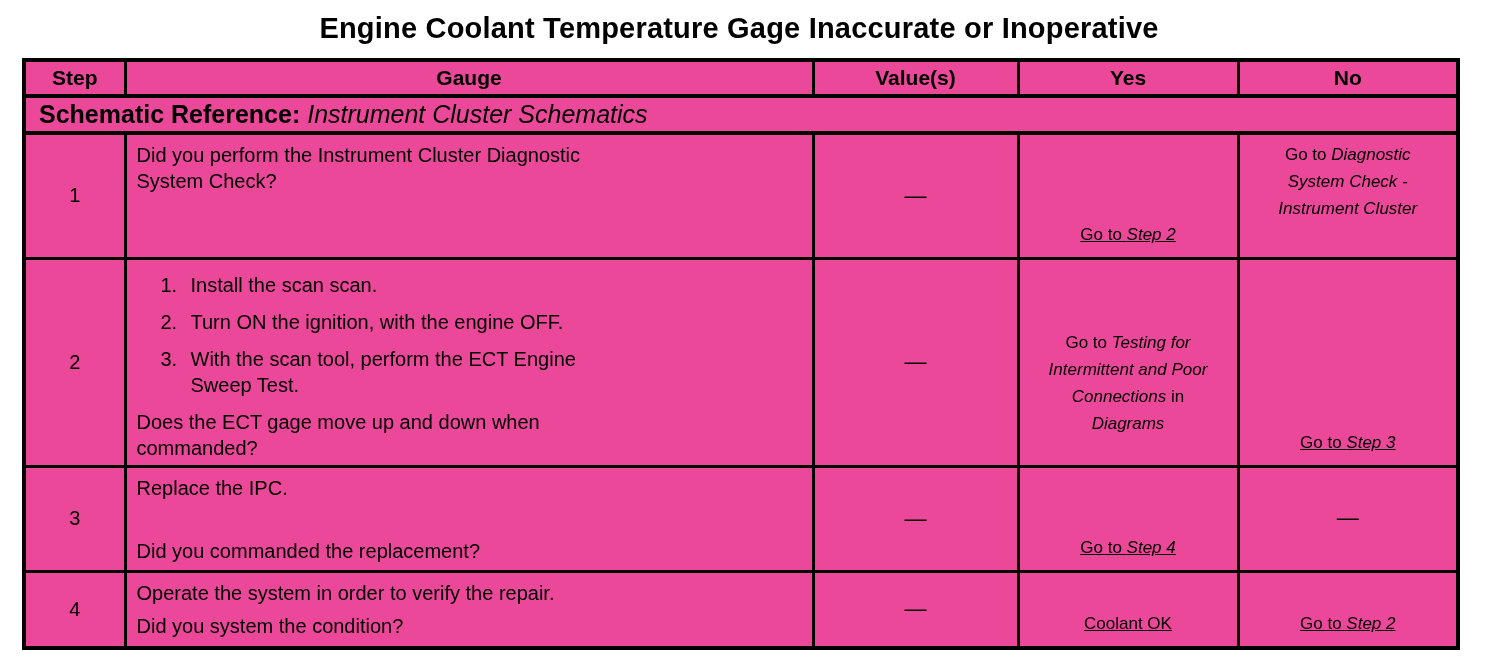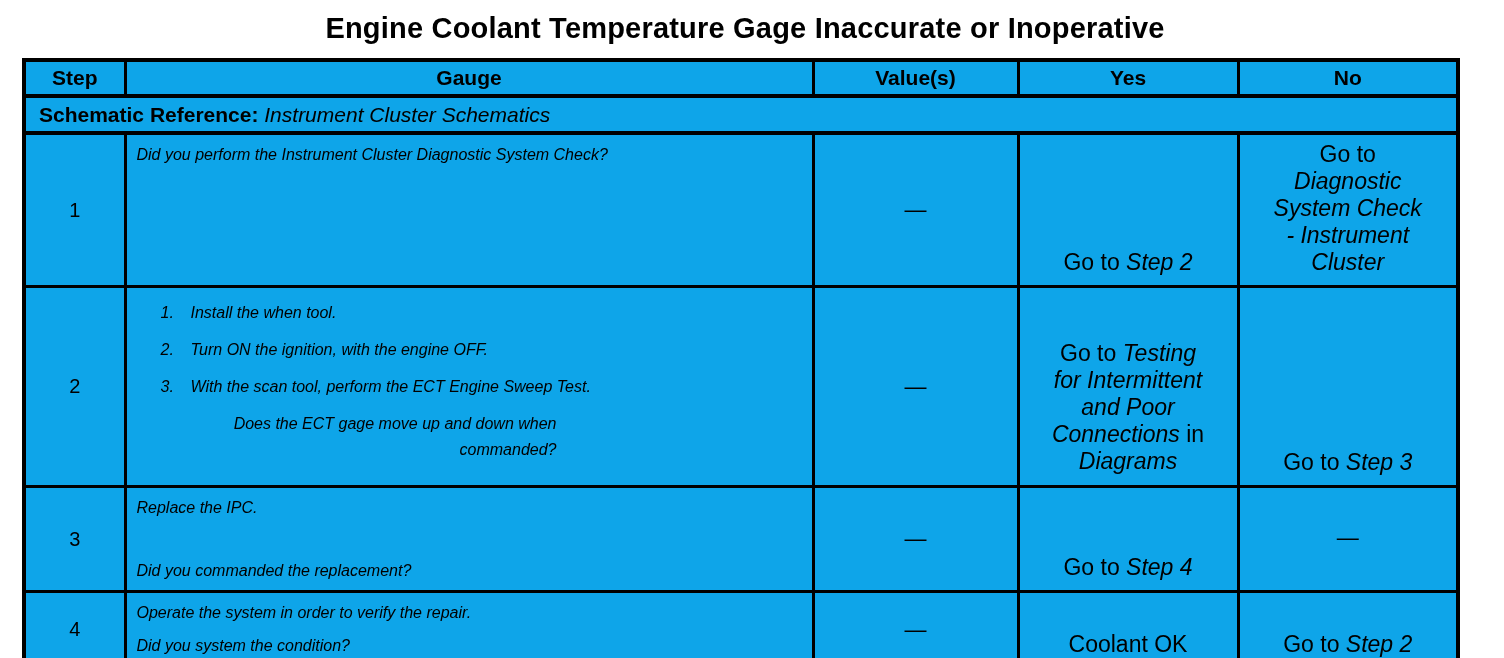--- a/index.html
+++ b/index.html
@@ -7,95 +7,94 @@
   body {
     width: 1504px; height: 658px;
     font-family: "Liberation Sans", sans-serif;
     color: #000;
     -webkit-font-smoothing: antialiased;
   }
   .page { position: relative; width: 1504px; height: 658px; background: #fff; }
 
   .doc-title {
     position: absolute;
-    top: 12px; left: 6px; width: 1478px;
+    top: 12px; left: 0; width: 1478px;
     margin: 0;
     text-align: center;
     font-size: 29px;
     font-weight: bold;
     letter-spacing: 0.2px;
   }
 
   table.diag {
     position: absolute;
     top: 58px; left: 22px;
     width: 1434px;
     border-collapse: collapse;
     table-layout: fixed;
     border: 4px solid #000;
   }
   .diag th, .diag td {
     border: 3px solid #000;
     padding: 0;
-    background: #0ea5e9;
+    background: #ec4899;
   }
 
   
   .diag thead th {
     height: 36px;
     font-size: 21px;
     font-weight: bold;
     text-align: center;
     vertical-align: middle;
     border-bottom-width: 4px;
   }
 
   
   tr.schem td {
     height: 37px;
     vertical-align: middle;
     padding-left: 13px;
-    font-size: 21px;
+    font-size: 25px;
     border-bottom-width: 4px;
   }
   .bold { font-weight: bold; }
   .it { font-style: italic; }
 
   
   td.step {
     text-align: center;
     vertical-align: middle;
     font-size: 20px;
   }
   td.action {
     vertical-align: top;
     padding: 7px 10px 4px 10px;
-    font-size: 16px;
+    font-size: 20px;
     line-height: 26px;
-    font-style: italic;
   }
   td.action p { margin: 0; }
   td.value {
     text-align: center;
     vertical-align: middle;
     font-size: 22px;
   }
   td.result {
     text-align: center;
-    font-size: 23px;
+    font-size: 17px;
     line-height: 27px;
     padding: 6px 4px 9px 4px;
   }
   .va-top { vertical-align: top; }
   .va-mid { vertical-align: middle; }
-  .va-bot { vertical-align: bottom; }
+  .va-bot { vertical-align: bottom; text-decoration: underline; }
 
   
   .w500 { max-width: 500px; }
-  .w420 { max-width: 420px; text-align: right; }
+  .w420 { max-width: 420px; }
   .narrow162 { display: inline-block; max-width: 164px; margin-top: 44px; }
   .narrow158 { display: inline-block; max-width: 158px; }
 
   
   .oli { display: flex; margin: 5px 0 11px 24px; }
   .oli .marker { flex: none; width: 30px; text-align: left; }
   .oli .li-text { max-width: 420px; }
   .list-question { margin-top: 9px !important; }
 
   .gap-question { margin-top: 37px !important; }
@@ -152,21 +151,21 @@
         <td class="result va-top">
           <span class="narrow158"><span>Go to </span><span class="it">Diagnostic System Check - Instrument Cluster</span></span>
         </td>
       </tr>
 
       <tr class="r2">
         <td class="step">2</td>
         <td class="action">
           <div class="oli">
             <span class="marker">1.</span>
-            <span class="li-text">Install the when tool.</span>
+            <span class="li-text">Install the scan scan.</span>
           </div>
           <div class="oli">
             <span class="marker">2.</span>
             <span class="li-text">Turn ON the ignition, with the engine OFF.</span>
           </div>
           <div class="oli">
             <span class="marker">3.</span>
             <span class="li-text">With the scan tool, perform the ECT Engine Sweep Test.</span>
           </div>
           <p class="w420 list-question">Does the ECT gage move up and down when commanded?</p>

